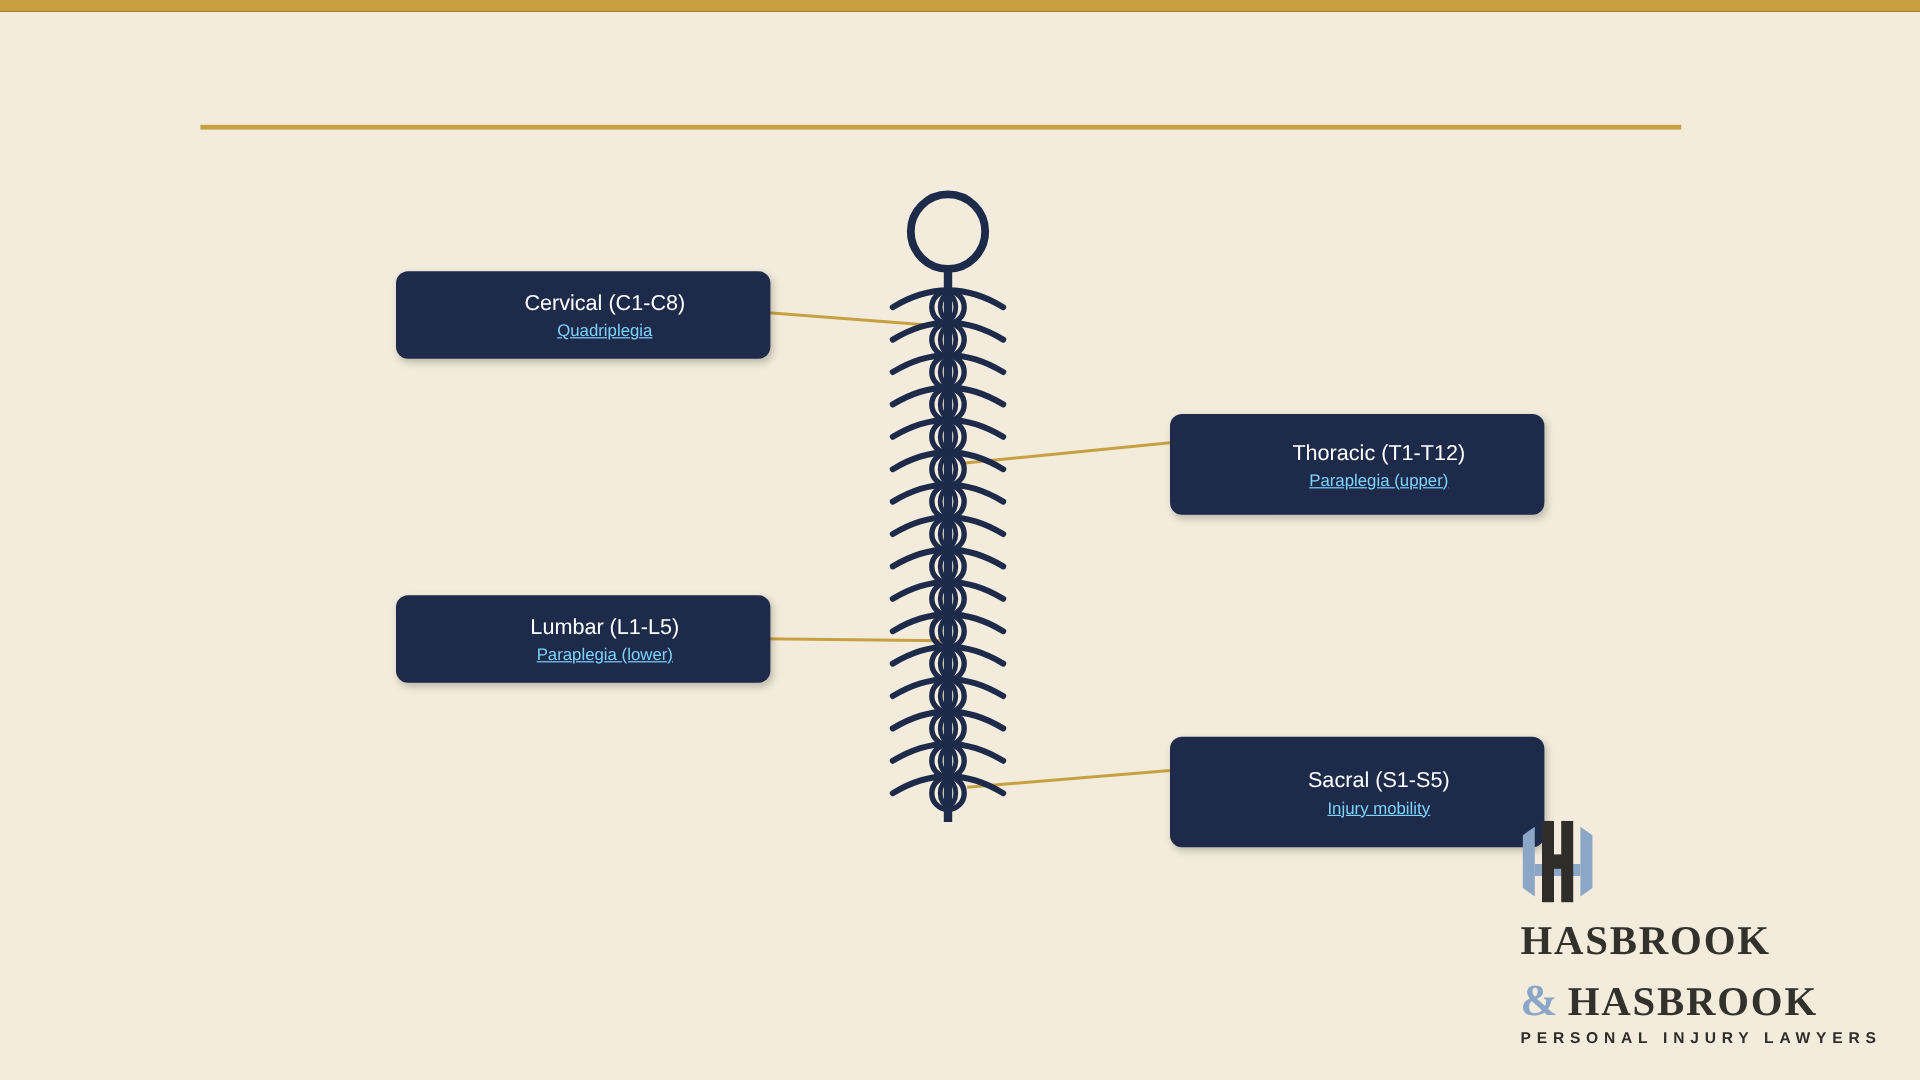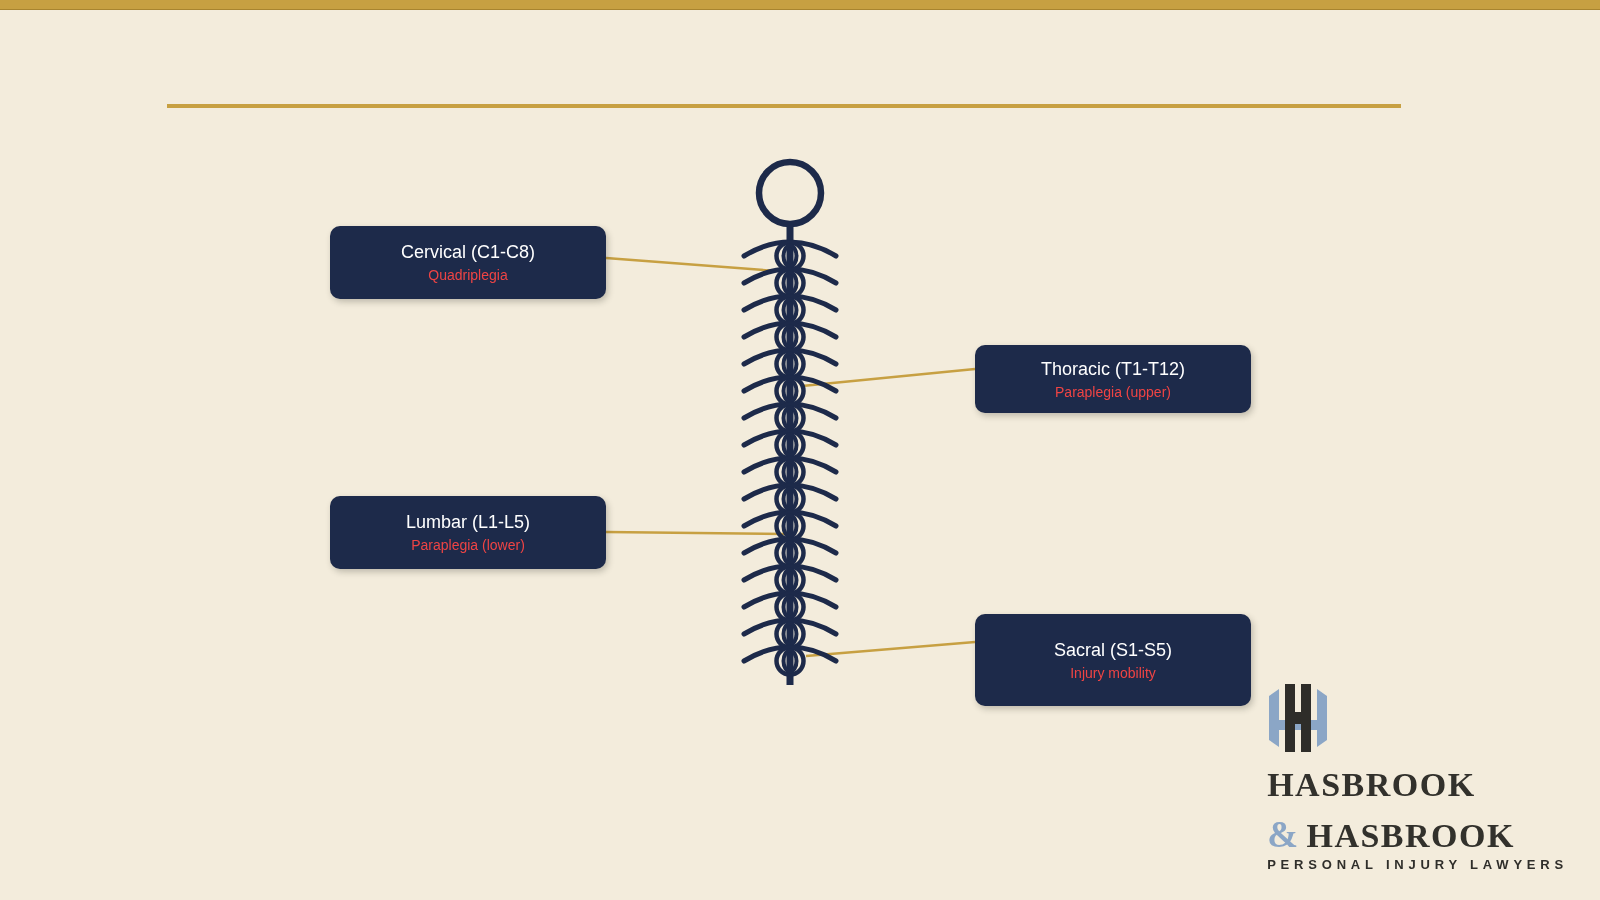--- a/index.html
+++ b/index.html
@@ -36,25 +36,26 @@
   .spine-svg{left:705px;top:155px;}
   .region-box{
     position:absolute;
     width:276px;
     background:var(--navy,#1d2a4a);
     border-radius:10px;
     color:#ffffff;
     display:flex;flex-direction:column;justify-content:center;align-items:center;
     gap:7px;
     box-shadow:2px 3px 6px rgba(40,40,30,0.25);
+    padding-left:36px;
   }
   .region-name{font-size:18px;line-height:1;}
-  .region-outcome{font-size:14px;line-height:1;color:#ef4444;}
+  .region-outcome{font-size:14px;line-height:1;color:#7dd3fc;text-decoration:underline;}
   .pos-cervical{left:330px;top:226px;height:73px;}
-  .pos-thoracic{left:975px;top:345px;height:68px;}
+  .pos-thoracic{left:975px;top:345px;height:84px;}
   .pos-lumbar{left:330px;top:496px;height:73px;}
   .pos-sacral{left:975px;top:614px;height:92px;}
   .logo{
     position:absolute;right:32px;bottom:28px;
     display:flex;align-items:flex-start;gap:17px;flex-direction:column;
   }
   .logo-mark{display:block;margin-top:2px;}
   .logo-text{display:flex;flex-direction:column;align-items:flex-start;}
   .logo-line{
     font-family:"Liberation Serif",serif;

